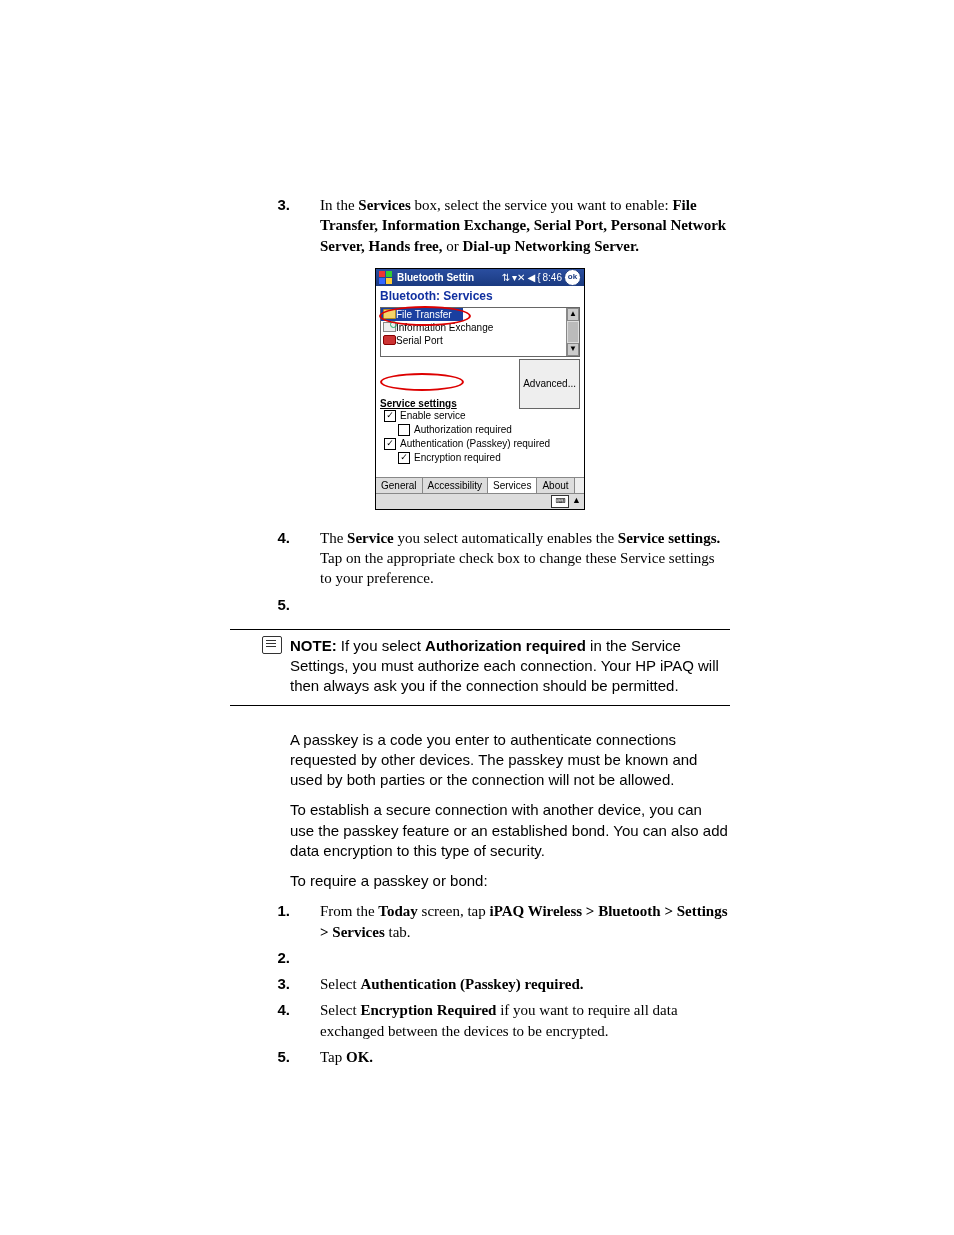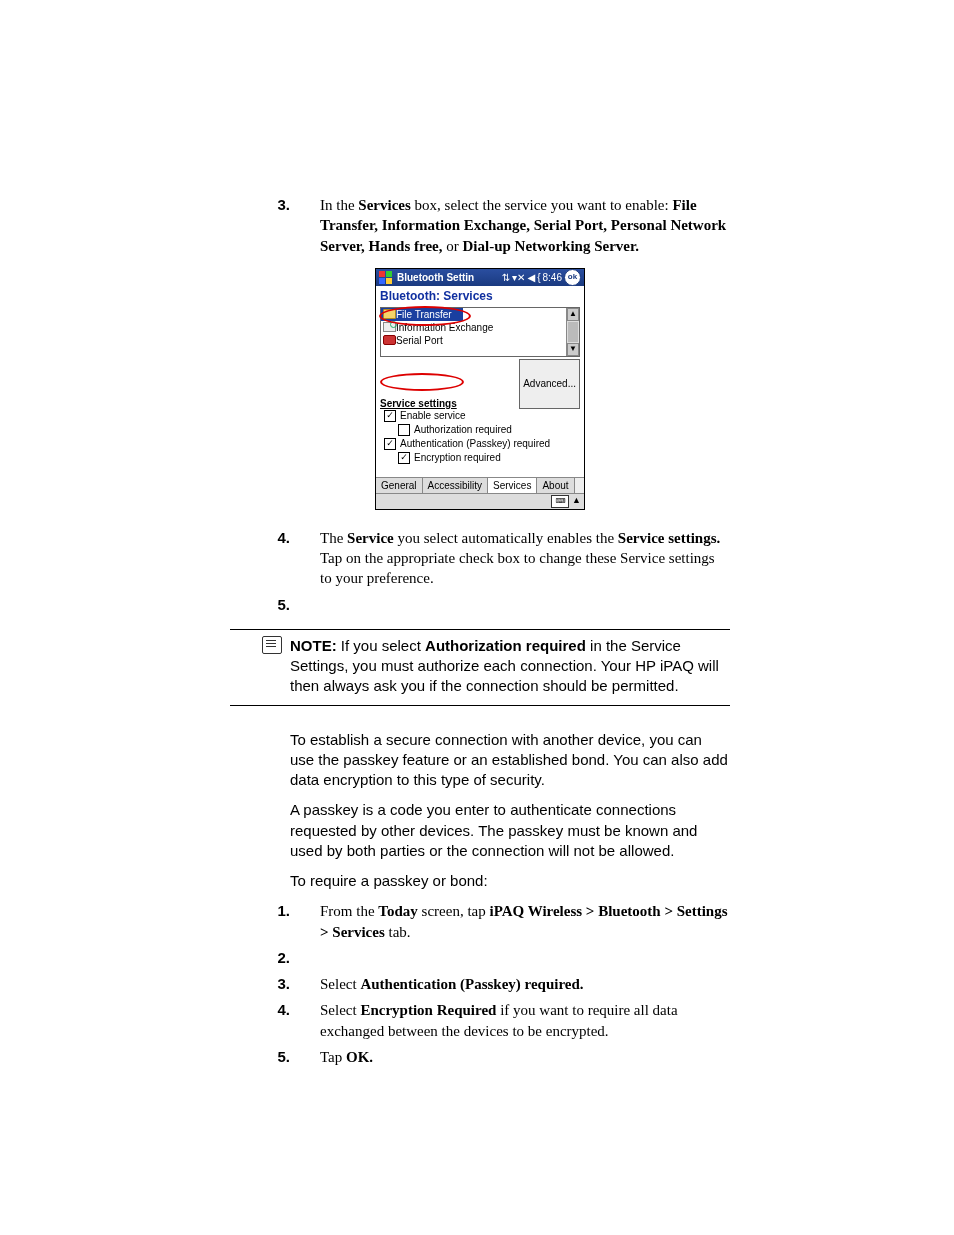--- a/index.html
+++ b/index.html
@@ -250,22 +250,22 @@
     </div>
 
     <div class="note-block">
       <span class="note-icon"></span>
       <div class="note-text">
         <span class="b">NOTE:</span><span>  If you select </span><span class="b">Authorization required</span><span> in the Service Settings, you must authorize each connection. Your HP iPAQ will then always ask you if the connection should be permitted.</span>
       </div>
     </div>
 
 
+    <div class="para">A passkey is a code you enter to authenticate connections requested by other devices. The passkey must be known and used by both parties or the connection will not be allowed.</div>
     <div class="para">To establish a secure connection with another device, you can use the passkey feature or an established bond. You can also add data encryption to this type of security.</div>
-    <div class="para">A passkey is a code you enter to authenticate connections requested by other devices. The passkey must be known and used by both parties or the connection will not be allowed.</div>
     <div class="para">To require a passkey or bond:</div>
 
     <div class="ol">
       <div class="li">
         <div class="num">1.</div>
         <div class="txt">
           <span>From the </span><span class="b">Today</span><span> screen, tap </span><span class="b">iPAQ Wireless &gt; Bluetooth &gt; Settings &gt; Services</span><span> tab.</span>
         </div>
       </div>
       <div class="li">

